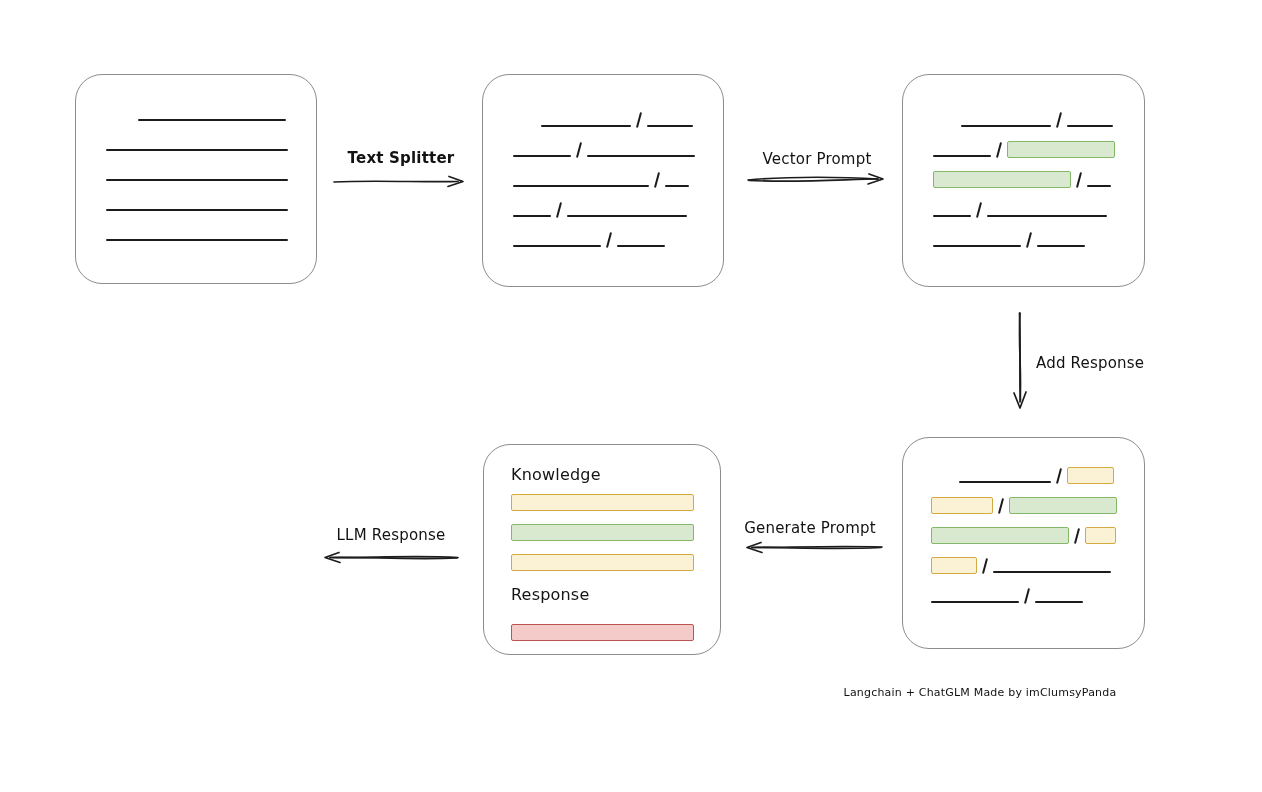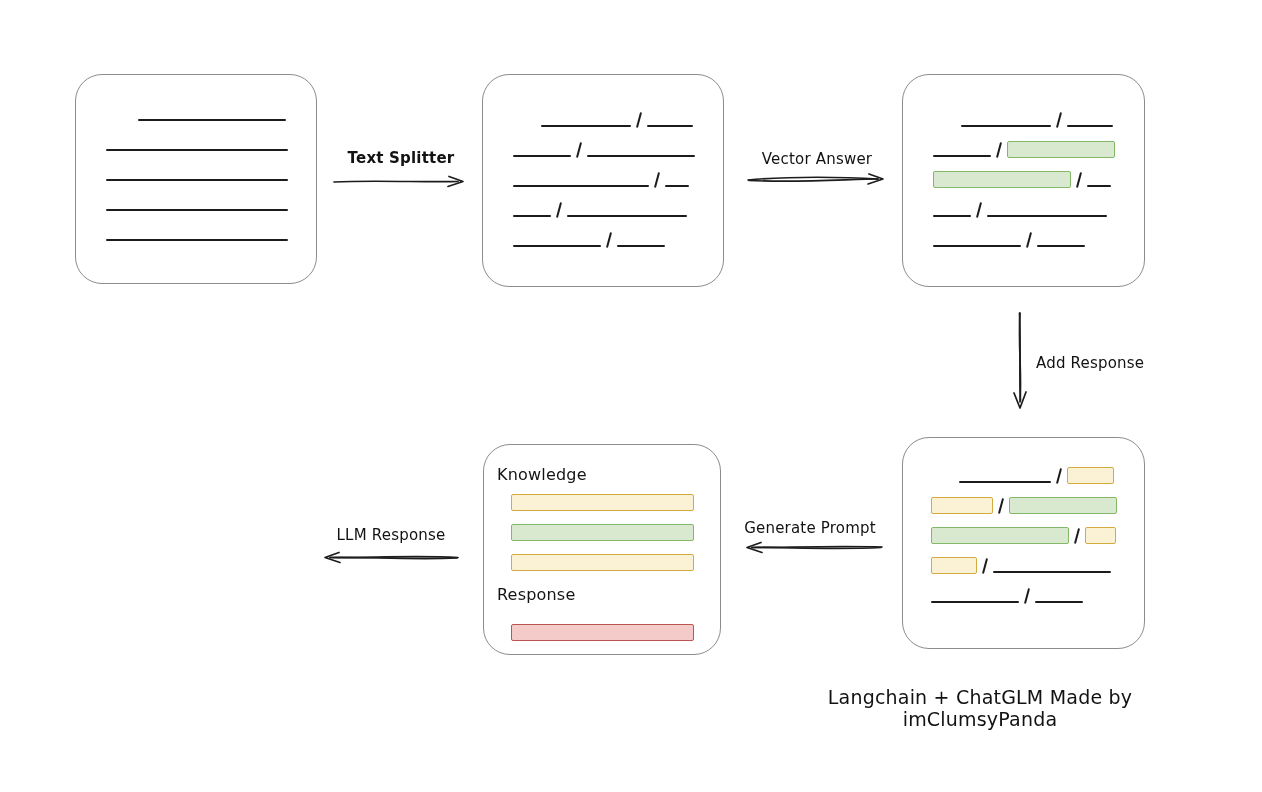--- a/index.html
+++ b/index.html
@@ -41,21 +41,21 @@
     margin:0 7px;transform:rotate(15deg);
   }
   .seg-green,.seg-yellow,.seg-red{
     height:17px;box-sizing:border-box;border-radius:2px;border:1.6px solid;
   }
   .seg-green {background:var(--green_fill); border-color:var(--green_border);}
   .seg-yellow{background:var(--yellow_fill);border-color:var(--yellow_border);}
   .seg-red   {background:var(--red_fill);   border-color:var(--red_border);}
 
   .box-label{font-size:16px;color:#141414;letter-spacing:.2px;}
-  #box-prompt .box-label{margin:20px 0 10px 13px;}
+  #box-prompt .box-label{margin:20px 0 10px 27px;}
   #box-prompt .q-label{margin-top:14px;}
   #box-answer .box-label{margin:22px 0 0 31px;}
   #box-answer .rows{padding-top:34px;}
 
   
   .arrow-label{position:absolute;font-size:15px;color:#121212;text-align:center;letter-spacing:.2px;}
   .arrow-svg{position:absolute;overflow:visible;}
   .arrow-svg path{stroke:#1c1c1c;stroke-width:1.7;fill:none;stroke-linecap:round;stroke-linejoin:round;}
 
   #lbl-text-splitter  {left:332px;  top:149px; width:138px;font-weight:bold;}
@@ -64,21 +64,21 @@
   #arr-vector-search  {left:746px;  top:169px; width:144px; height:20px;}
   #lbl-add-context    {left:1036px; top:354px; width:120px; text-align:left;}
   #arr-add-context    {left:1009px; top:310px; width:22px;  height:108px;}
   #lbl-generate-prompt{left:735px;  top:519px; width:150px;text-align:center;}
   #arr-generate-prompt{left:740px;  top:538px; width:144px; height:20px;}
   #lbl-llm-response   {left:326px;  top:526px; width:130px;}
   #arr-llm-response   {left:318px;  top:548px; width:142px; height:20px;}
 
   .caption{
     position:absolute;left:770px;top:686px;width:420px;text-align:center;
-    font-size:19px;color:#121212;letter-spacing:.2px;
+    font-size:11px;color:#121212;letter-spacing:.2px;
   }
 </style>
 </head>
 <body>
 
 <div class="canvas">
 
   <div class="box" id="box-document">
     <div class="rows doc-rows">
         <div class="row">
@@ -214,21 +214,21 @@
       </div>
   </div>
 
 
   <div class="arrow-label" id="lbl-text-splitter">Text Splitter</div>
   <svg class="arrow-svg" id="arr-text-splitter" viewBox="0 0 138 20">
     <path d="M2,10 C42,8 96,10.5 126,9.5"></path>
     <path d="M117,4.5 L131,9.5 L116,14.5"></path>
   </svg>
 
-  <div class="arrow-label" id="lbl-vector-search">Vector Answer</div>
+  <div class="arrow-label" id="lbl-vector-search">Vector Prompt</div>
   <svg class="arrow-svg" id="arr-vector-search" viewBox="0 0 144 20">
     <path d="M2,11 C45,7 100,8 132,10"></path>
     <path d="M3,11.5 C55,14 105,10 132,10"></path>
     <path d="M123,5 L137,10 L122,15"></path>
   </svg>
 
   <div class="arrow-label" id="lbl-add-context">Add Response</div>
   <svg class="arrow-svg" id="arr-add-context" viewBox="0 0 22 108">
     <path d="M11,3 C9,35 13,62 11,92"></path>
     <path d="M10.5,3 C12,40 10,70 11.5,90"></path>

